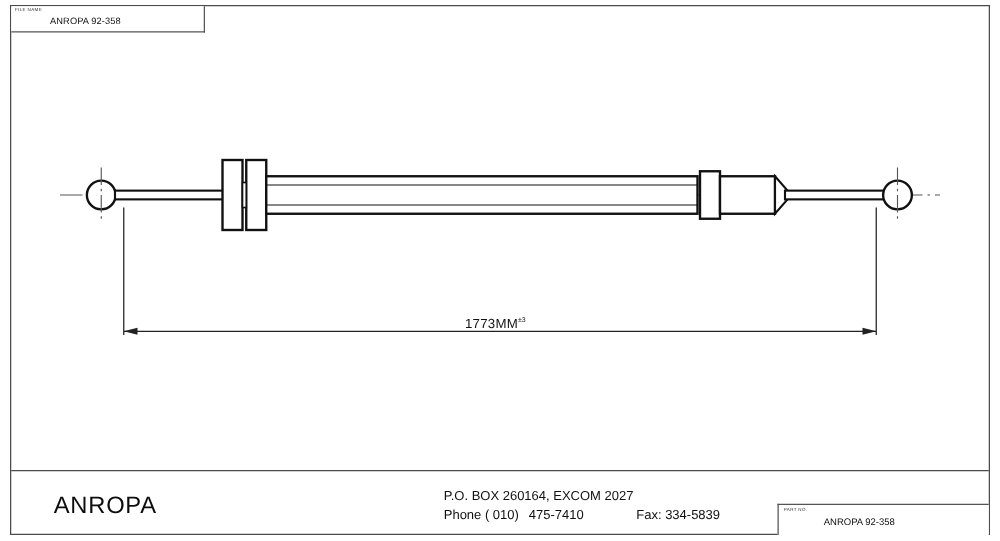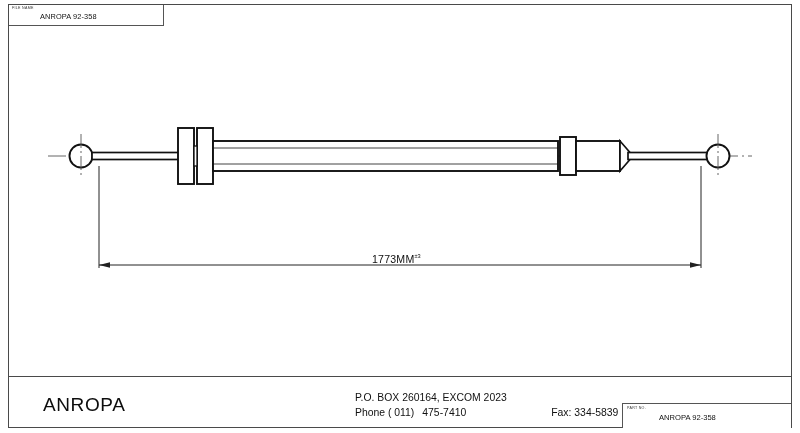--- a/index.html
+++ b/index.html
@@ -95,21 +95,21 @@
   .contact {
     position: absolute;
     left: 355px;
     top: 391px;
     font-size: 10.4px;
     line-height: 14.5px;
     color: #111;
     white-space: nowrap;
   }
   .contact .line2 { display: block; }
-  .contact .fax { display: inline-block; margin-left: 85px; }
+  .contact .fax { display: inline-block; margin-left: 42px; }
   .contact .ph-num { display: inline-block; margin-left: 8px; }
 
   
   .partno-box {
     position: absolute;
     left: 622px;
     top: 403px;
     width: 169px;
     height: 25px;
     border-left: 1px solid #555;
@@ -208,24 +208,24 @@
   <div class="dim-text">
     <span>1773MM</span><sup>±3</sup>
   </div>
 
   <div class="footer-rule"></div>
 
   <div class="logo">ANROPA</div>
 
 
   <div class="contact">
-    <span>P.O. BOX 260164, EXCOM 2023</span>
+    <span>P.O. BOX 260164, EXCOM 2027</span>
     <span class="line2">
       <span>Phone</span>
-      <span>( 011)</span><span class="ph-num">475-7410</span><span class="fax">Fax: 334-5839</span>
+      <span>( 010)</span><span class="ph-num">475-7410</span><span class="fax">Fax: 334-5839</span>
     </span>
   </div>
 
   <div class="partno-box">
     <div class="partno-label">PART NO.</div>
     <div class="partno-value">ANROPA 92-358</div>
   </div>
 
 </div>
 

